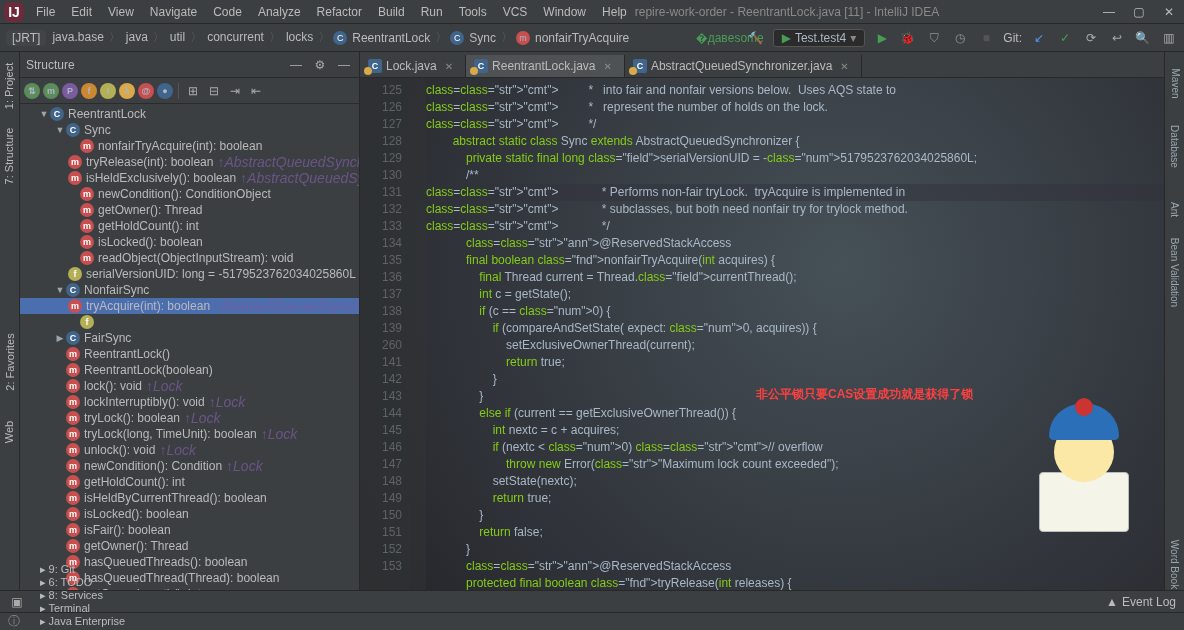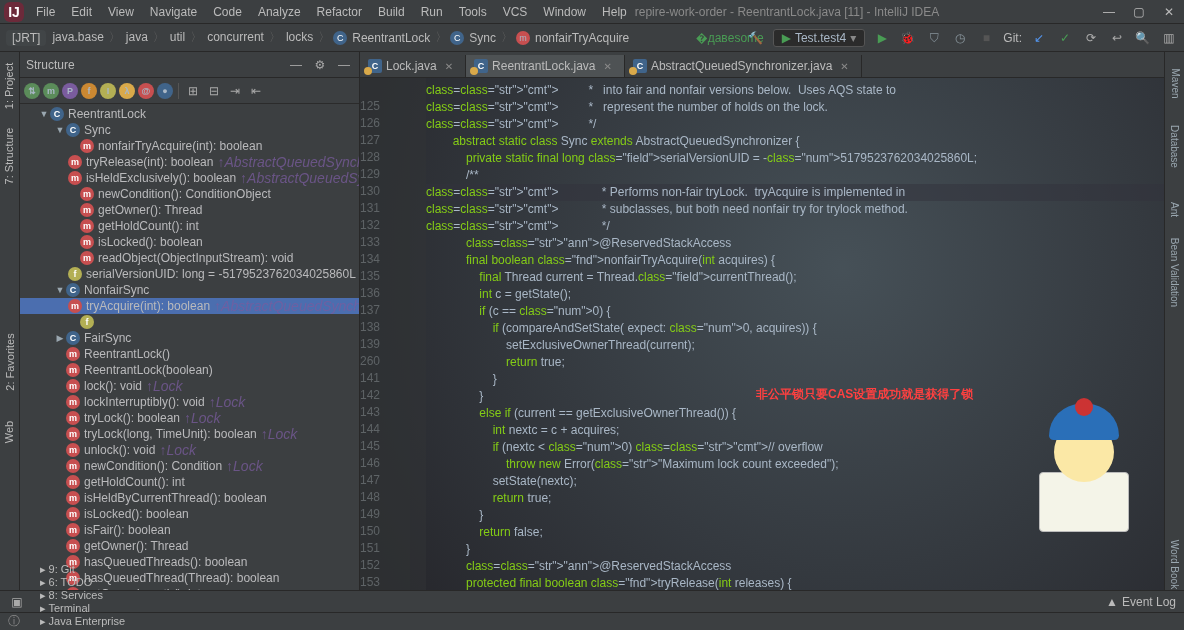--- a/index.html
+++ b/index.html
@@ -54,21 +54,21 @@
 .bg-overlay { position: absolute; inset: 0; background: radial-gradient(circle at 60% 40%, rgba(120,150,170,0.35), rgba(30,30,40,0.5)); pointer-events: none; }
 .tabs { height: 26px; display: flex; align-items: flex-end; background: #3c3f41; border-bottom: 1px solid #282828; z-index: 1; }
 .tab { padding: 4px 12px 4px 8px; background: #3c3f41; border-right: 1px solid #282828; display: flex; align-items: center; gap: 4px; color: #bbbbbb; position: relative; }
 .tab.active { background: #4e5254; }
 .tab .x { color: #8a8a8a; margin-left: 4px; font-size: 10px; }
 .tab-icon { width: 14px; height: 14px; border-radius: 2px; display: flex; align-items: center; justify-content: center; font-size: 9px; font-weight: bold; }
 .fi-java { background: #40648a; color: #fff; }
 .lock-badge { width: 8px; height: 8px; background: #d9a94a; border-radius: 50%; position: absolute; left: 4px; bottom: 2px; }
 
 .code-area { flex: 1; display: flex; position: relative; overflow: hidden; }
-.gutter { width: 50px; background: rgba(49,51,53,0.7); text-align: left; color: #5e6366; font-family: "Consolas", monospace; font-size: 12px; padding: 20px 8px 4px 0; line-height: 17px; z-index: 1; }
+.gutter { width: 50px; background: rgba(49,51,53,0.7); text-align: right; color: #5e6366; font-family: "Consolas", monospace; font-size: 12px; padding: 4px 8px 4px 0; line-height: 17px; z-index: 1; }
 .gutter-extra { width: 16px; background: rgba(49,51,53,0.5); z-index: 1; }
 .code { flex: 1; font-family: "Consolas", monospace; font-size: 12.5px; line-height: 17px; padding: 4px 0; white-space: pre; color: #a9b7c6; z-index: 1; position: relative; }
 .kw { color: #84cc16; }
 .hl-line { background: rgba(50,50,60,0.5); }
 .red-note { color: #ff4040; font-weight: bold; position: absolute; }
 
 .right-strip { width: 20px; background: #3c3f41; border-left: 1px solid #282828; display: flex; flex-direction: column; align-items: center; padding-top: 6px; gap: 12px; }
 .rs-label { transform: rotate(90deg); white-space: nowrap; color: #9aa7b0; font-size: 10px; margin: 20px 0; }
 
 .cartoon { position: absolute; right: 20px; top: 360px; width: 120px; height: 120px; z-index: 5; }

